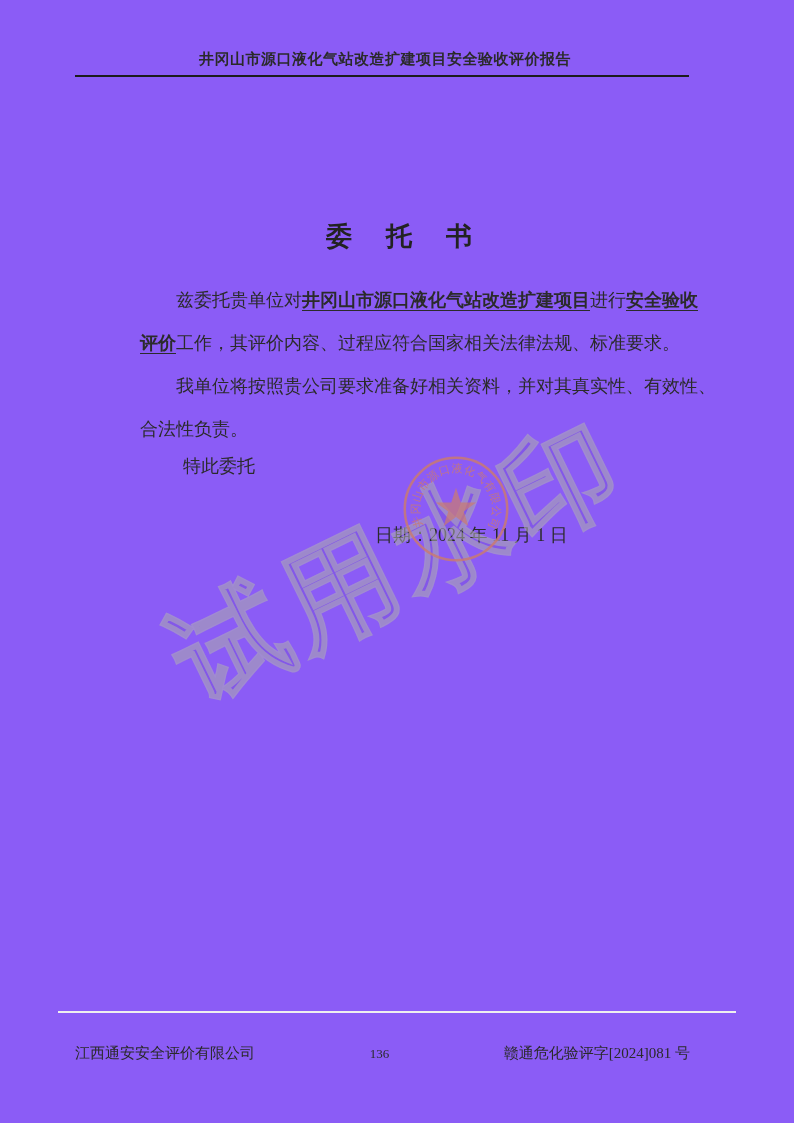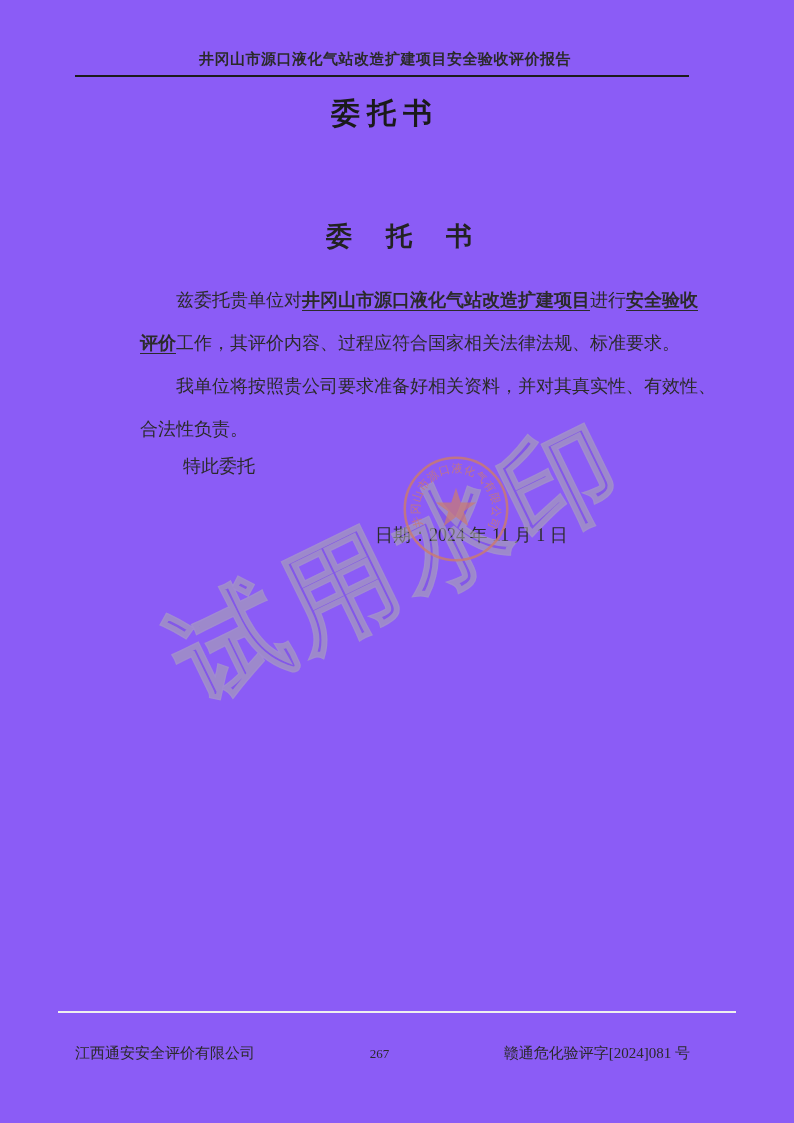--- a/index.html
+++ b/index.html
@@ -84,21 +84,20 @@
   .footer .page-no{font-size:13px;}
 </style>
 </head>
 <body>
 
 <div class="page">
 
   <div class="running-head">井冈山市源口液化气站改造扩建项目安全验收评价报告</div>
   <div class="head-rule"></div>
 
-  <div class="doc-title">委托书</div>
 
   <section class="letter">
     <h2 class="letter-title">委　托　书</h2>
     <div id="letter-lines">
         <div class="line ind"><span>兹委托贵单位对</span><span class="em">井冈山市源口液化气站改造扩建项目</span><span>进行</span><span class="em">安全验收</span></div>
         <div class="line"><span class="em">评价</span><span>工作，其评价内容、过程应符合国家相关法律法规、标准要求。</span></div>
         <div class="line ind"><span>我单位将按照贵公司要求准备好相关资料，并对其真实性、有效性、</span></div>
         <div class="line"><span>合法性负责。</span></div>
       </div>
     <p class="closing">特此委托</p>
@@ -117,17 +116,17 @@
     </defs>
     <text font-size="11.5" fill="#c97a73" letter-spacing="0.6" font-family="Liberation Serif, serif">
       <textPath href="#sealArc" startOffset="2">井冈山市源口液化气有限公司</textPath>
     </text>
     <polygon points="60,38 64.9,53.2 80.9,53.2 68.0,62.6 72.9,77.8 60,68.4 47.1,77.8 52.0,62.6 39.1,53.2 55.1,53.2" fill="#c97a73" opacity="0.85"></polygon>
   </svg>
 
   <div class="footer-rule"></div>
   <div class="footer">
     <span>江西通安安全评价有限公司</span>
-    <span class="page-no">267</span>
+    <span class="page-no">136</span>
     <span>赣通危化验评字[2024]081 号</span>
   </div>
 
 </div>
 
 </body></html>

